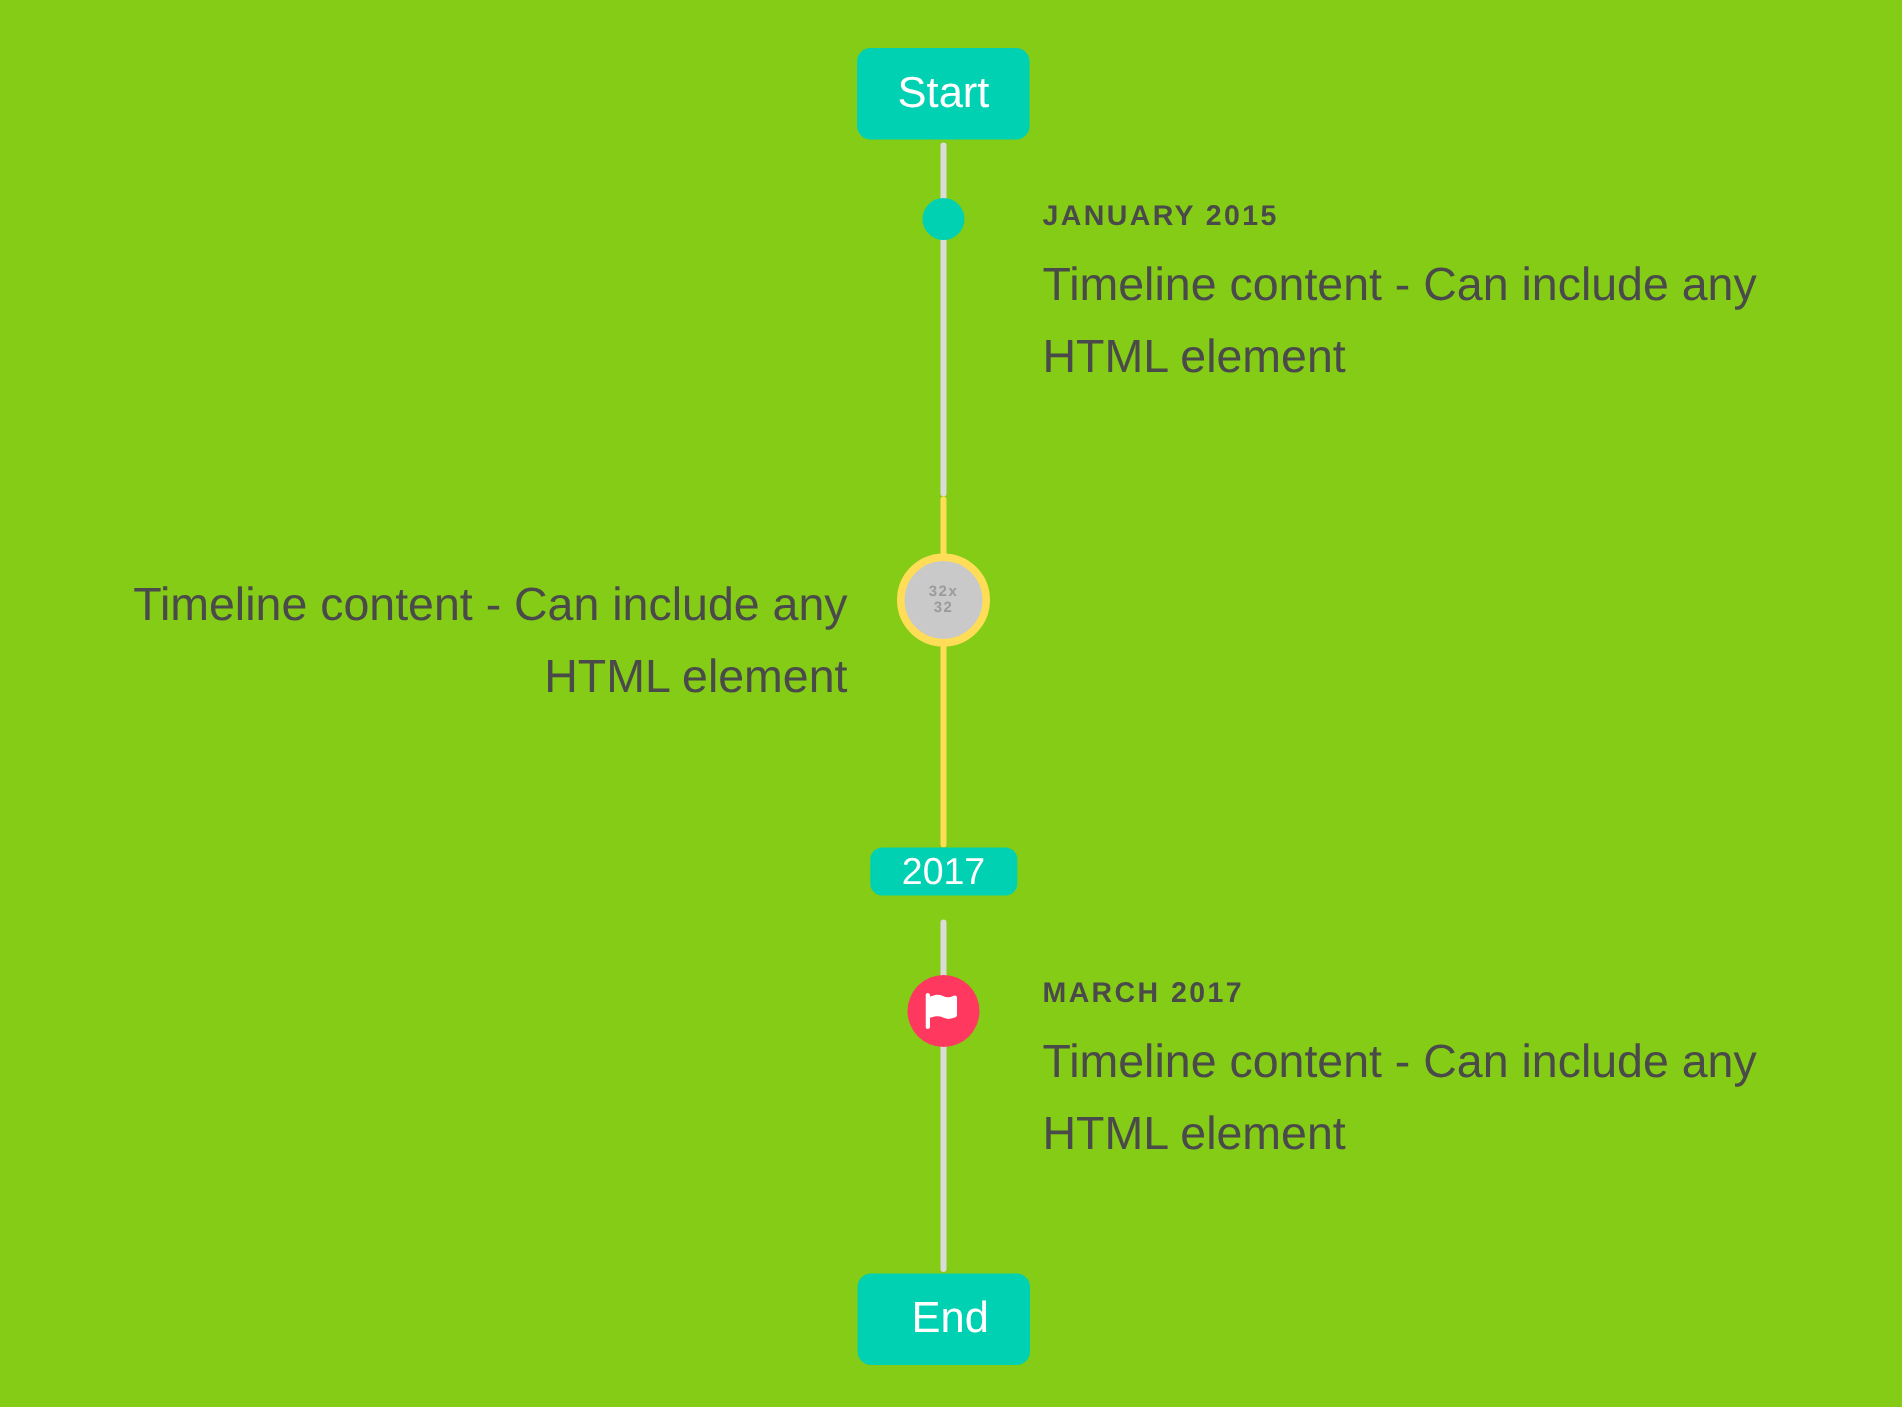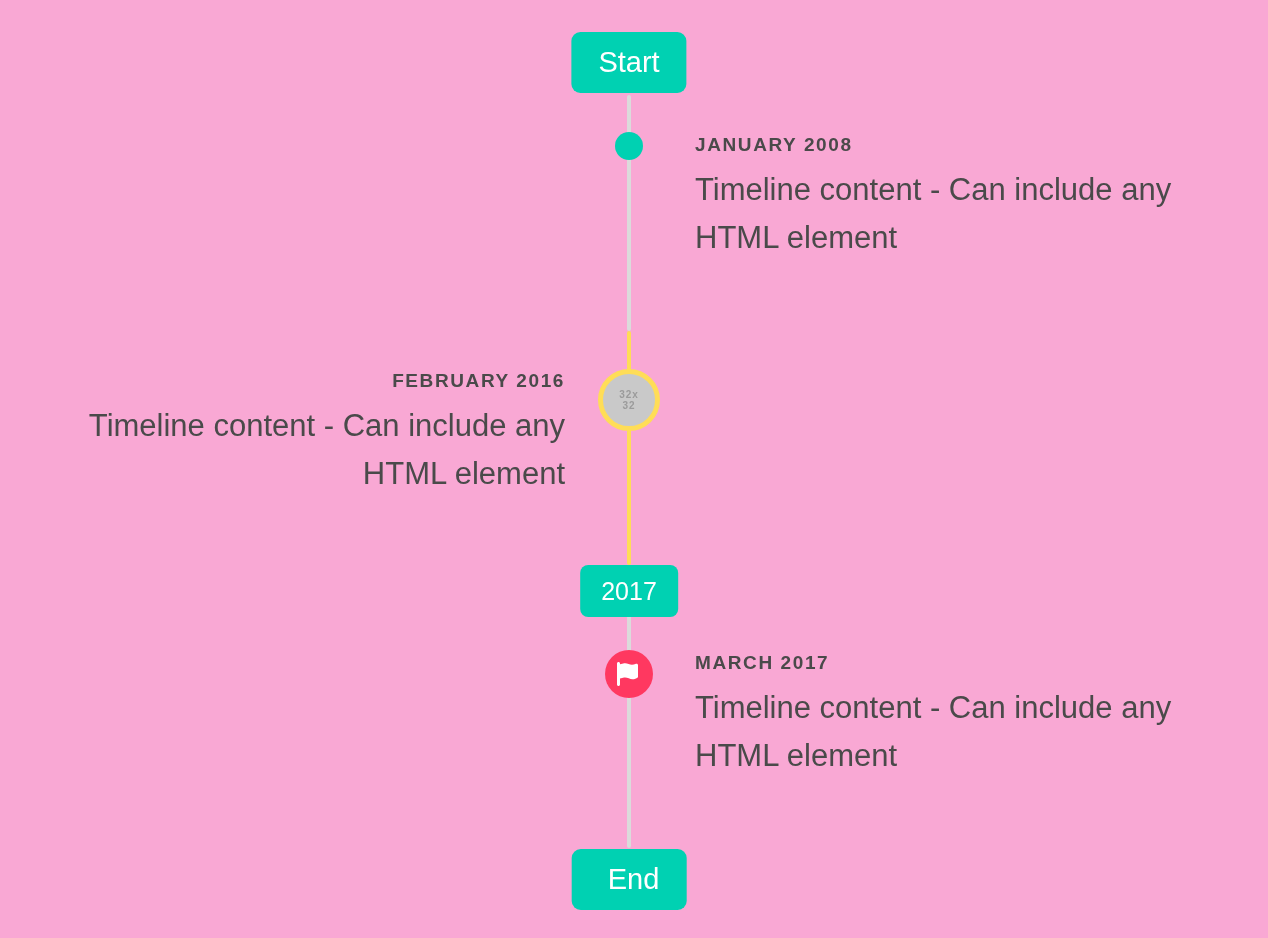--- a/index.html
+++ b/index.html
@@ -5,21 +5,21 @@
   html, body {
     margin: 0;
     padding: 0;
     background: #ffffff;
     font-family: "Liberation Sans", "DejaVu Sans", sans-serif;
   }
   .stage {
     position: relative;
     width: 1268px;
     height: 938px;
-    background: #f9a8d4;
+    background: #84cc16;
     overflow: hidden;
   }
   
   .line-seg {
     position: absolute;
     left: 627px;
     width: 4px;
     border-radius: 2px;
   }
   .line-gray   { background: #dbdbdb; }
@@ -42,21 +42,21 @@
     white-space: nowrap;
     box-sizing: border-box;
   }
   .tag-large {
     height: 61px;
     padding: 0 27px;
     font-size: 29px;
     border-radius: 9px;
   }
   .tag-small {
-    height: 52px;
+    height: 32px;
     padding: 0 21px;
     font-size: 25px;
   }
   .tag-start { top: 32px; }
   .tag-mid   { top: 565px; }
   .tag-end   { top: 849px; padding-left: 36px; }
 
   
   .marker { position: absolute; box-sizing: border-box; }
   .marker-dot {
@@ -131,29 +131,28 @@
 <div class="stage">
 
   <div class="line-seg line-gray seg-1"></div>
   <div class="line-seg line-yellow seg-2"></div>
   <div class="line-seg line-gray seg-3"></div>
 
   <div class="tag tag-large tag-start">Start</div>
 
   <div class="marker marker-dot"></div>
   <div class="content content-right item-jan">
-    <div class="heading">JANUARY 2008</div>
+    <div class="heading">JANUARY 2015</div>
     <div class="body-text">Timeline content - Can include any HTML element</div>
   </div>
 
   <div class="marker marker-image">
     <div class="placeholder-label">32x32</div>
   </div>
   <div class="content content-left item-feb">
-    <div class="heading">FEBRUARY 2016</div>
     <div class="body-text">Timeline content - Can include any HTML element</div>
   </div>
 
   <div class="tag tag-small tag-mid">2017</div>
 
   <div class="marker marker-flag">
     <span style="display:flex;">
       <svg viewBox="0 0 512 512" xmlns="http://www.w3.org/2000/svg">
         <path d="M64 32C64 14.3 49.7 0 32 0S0 14.3 0 32V64 368 480c0 17.7 14.3 32 32 32s32-14.3 32-32V352l64.3-16.1c41.1-10.3 84.6-5.5 122.5 13.4c44.2 22.1 95.5 24.8 141.7 7.4l34.7-13c12.5-4.7 20.8-16.6 20.8-30V66.1c0-23-24.2-38-44.8-27.7l-9.6 4.8c-46.3 23.2-100.8 23.2-147.1 0c-35.1-17.6-75.4-22-113.5-12.5L64 48V32z"></path>
       </svg>

